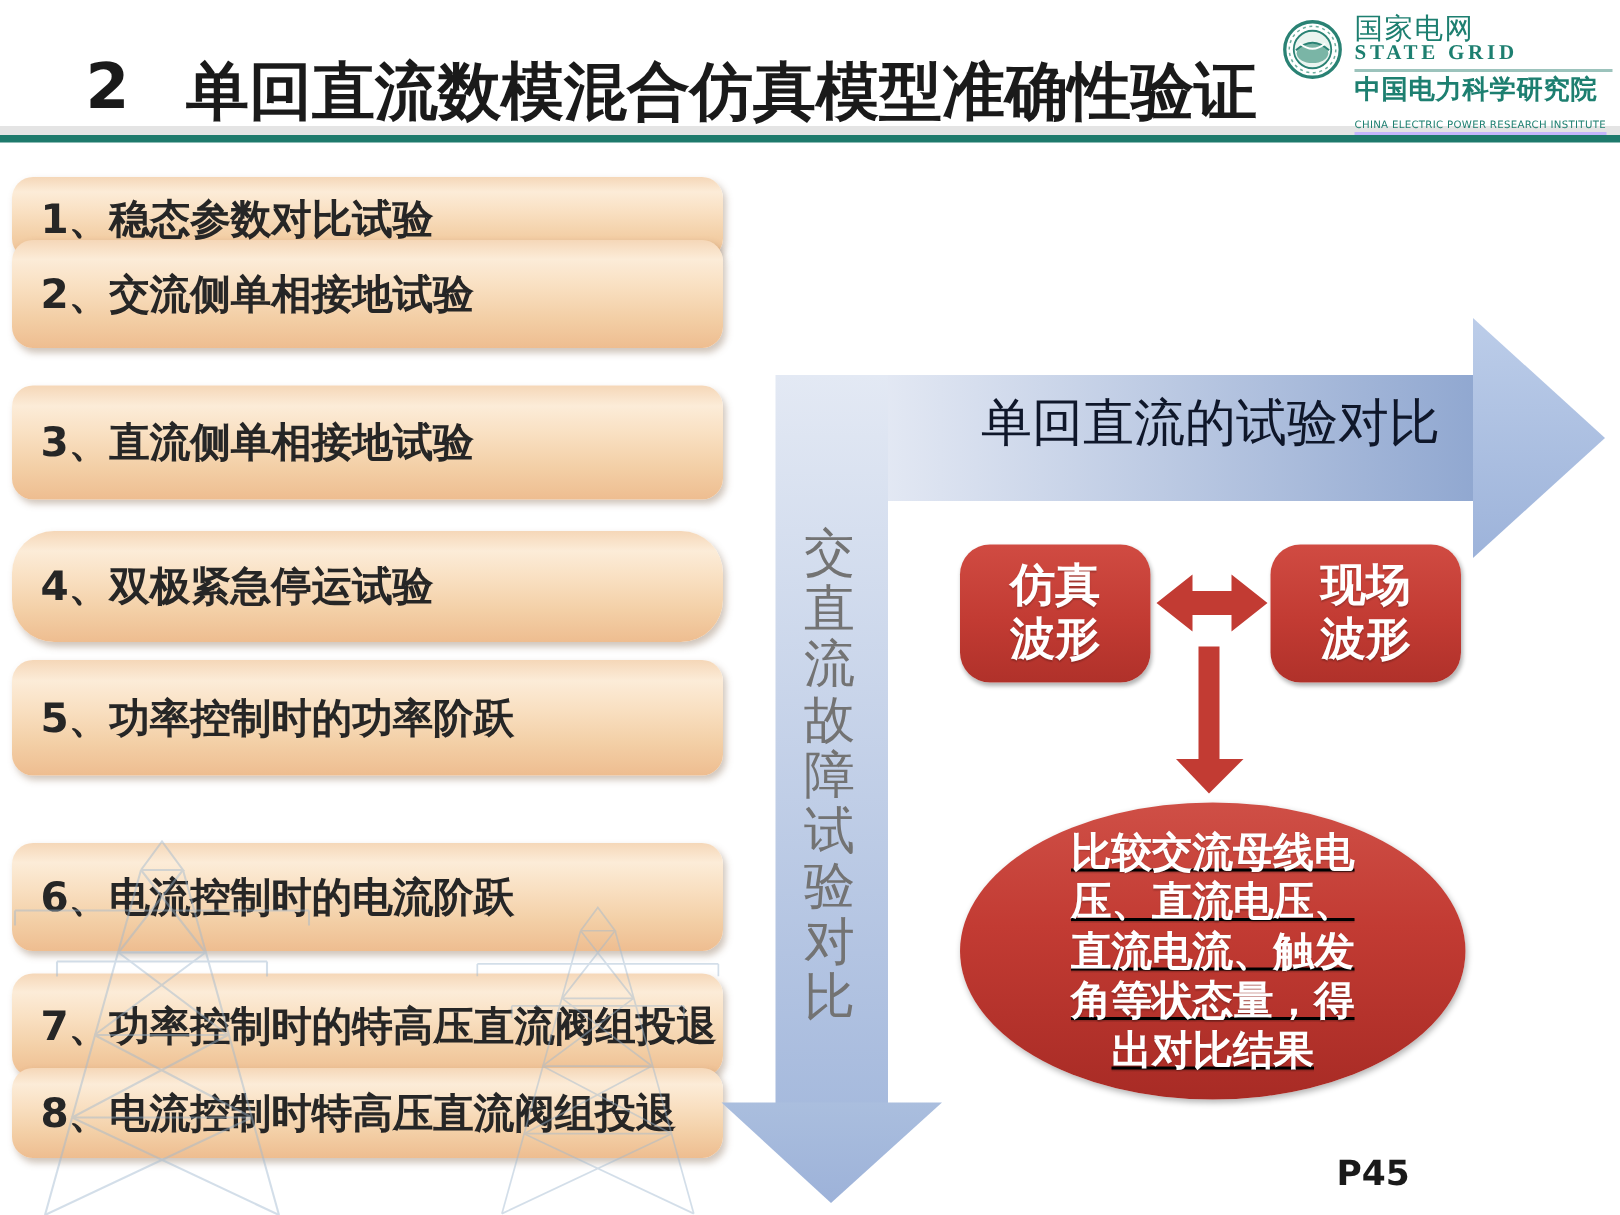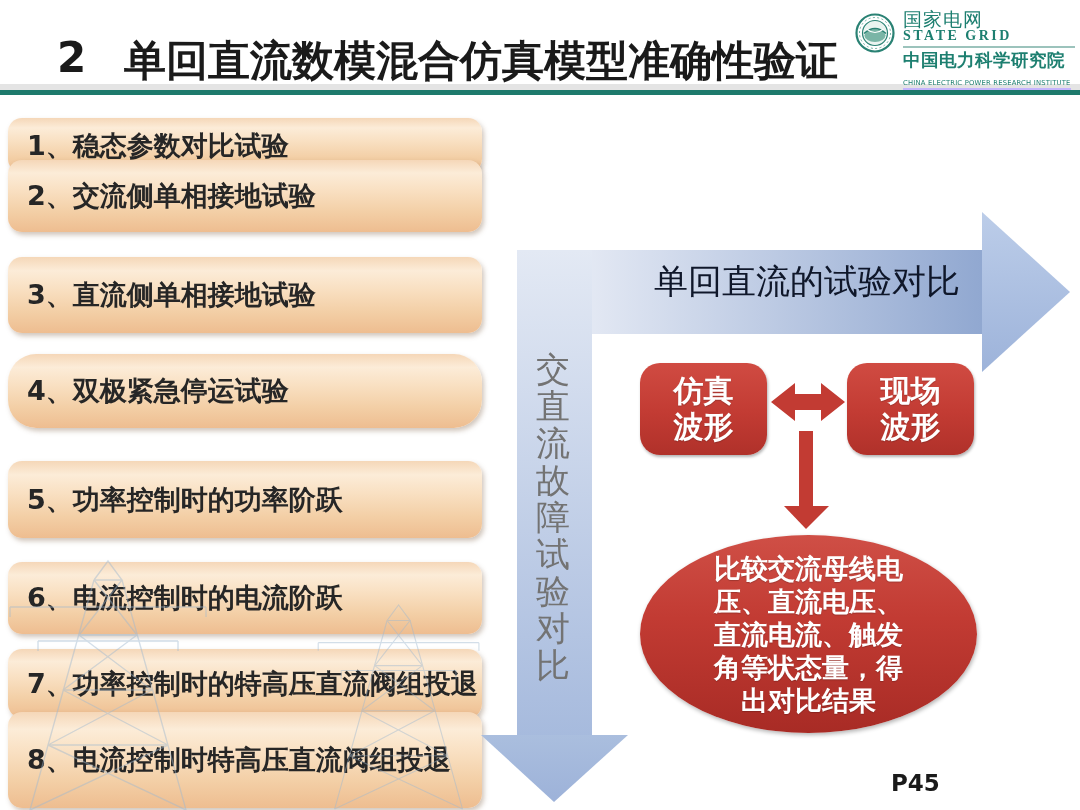--- a/index.html
+++ b/index.html
@@ -53,21 +53,21 @@
     color:#fff; font-size:30px; font-weight:bold; line-height:36px;
     display:flex; flex-direction:column; align-items:center; justify-content:center;
     text-shadow:0 1px 1px rgba(0,0,0,.2);
   }
   .red-box.sim { left:640px; }
   .red-box.field { left:847px; }
   .conclusion-ellipse {
     position:absolute; left:640px; top:535px; width:337px; height:198px; border-radius:50%;
     background:linear-gradient(180deg,#cf4f46 0%,var(--red,#c23b33) 42%,#a82b25 100%);
     box-shadow:1px 2px 4px rgba(0,0,0,.3);
-    display:flex; align-items:center; justify-content:center;
+    display:flex; align-items:center; justify-content:center;text-decoration:underline;
   }
   .conclusion-text {
     width:252px; text-align:center; color:#fff; font-size:27px; font-weight:bold;
     line-height:33px; white-space:pre-line; text-shadow:0 1px 1px rgba(0,0,0,.2);
   }
   .page-num { position:absolute; left:891px; top:770px; font-size:23px; font-weight:bold; color:var(--text-dark,#1a1a1a); }
 </style>
 </head>
 <body>
 
@@ -93,24 +93,24 @@
       <div class="logo-divider"></div>
       <div class="inst-cn">中国电力科学研究院</div>
       <div class="inst-en">CHINA ELECTRIC POWER RESEARCH INSTITUTE</div>
     </div>
   </div>
 
   <div class="test-btn" style="top:118px;height:55px;">1、稳态参数对比试验</div>
   <div class="test-btn" style="top:160px;height:72px;">2、交流侧单相接地试验</div>
   <div class="test-btn" style="top:257px;height:76px;">3、直流侧单相接地试验</div>
   <div class="test-btn" style="top:354px;height:74px;border-radius:28px;">4、双极紧急停运试验</div>
-  <div class="test-btn" style="top:461px;height:77px;">5、功率控制时的功率阶跃</div>
+  <div class="test-btn" style="top:440px;height:77px;">5、功率控制时的功率阶跃</div>
   <div class="test-btn" style="top:562px;height:72px;">6、电流控制时的电流阶跃</div>
   <div class="test-btn" style="top:649px;height:69px;">7、功率控制时的特高压直流阀组投退</div>
-  <div class="test-btn" style="top:712px;height:96px;text-align:right;">8、电流控制时特高压直流阀组投退</div>
+  <div class="test-btn" style="top:712px;height:60px;text-align:right;">8、电流控制时特高压直流阀组投退</div>
 
   <svg class="watermark" viewBox="0 0 540 255">
     <g id="towerA" stroke="#9fb8cf" stroke-width="1.4" fill="none">
       <path d="M94 25 L30 255 M122 25 L186 255"></path>
       <path d="M94 25 L108 6 L122 25 L94 25"></path>
       <path d="M10 52 L206 52 M38 86 L178 86"></path>
       <path d="M10 52 L10 62 M206 52 L206 62 M38 86 L38 96 M178 86 L178 96"></path>
       <path d="M94 25 L137 80 M122 25 L79 80 M79 80 L137 80"></path>
       <path d="M79 80 L152 135 M137 80 L63 135 M63 135 L152 135"></path>
       <path d="M63 135 L168 190 M152 135 L48 190 M48 190 L168 190"></path>

